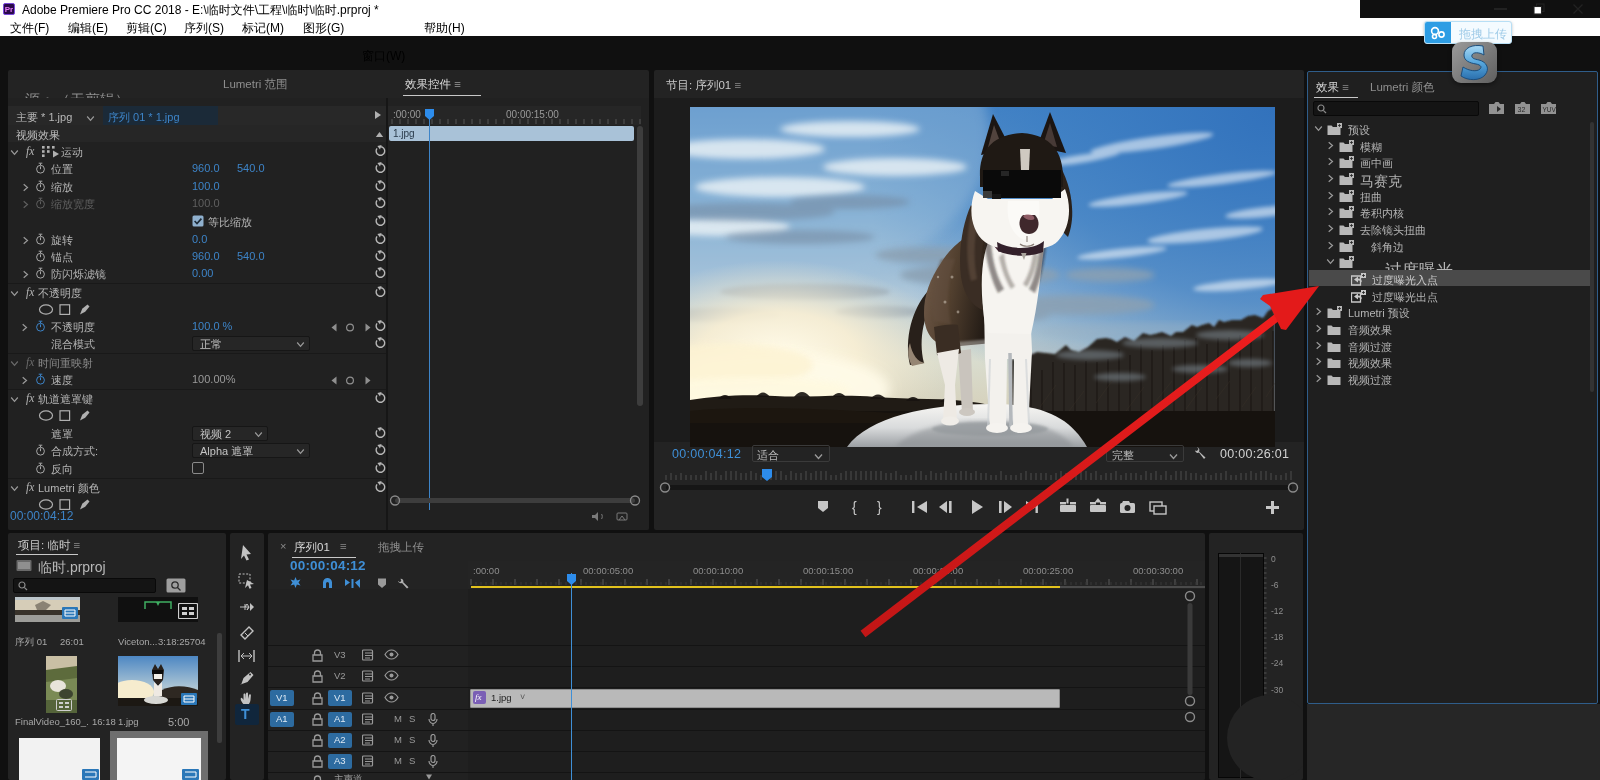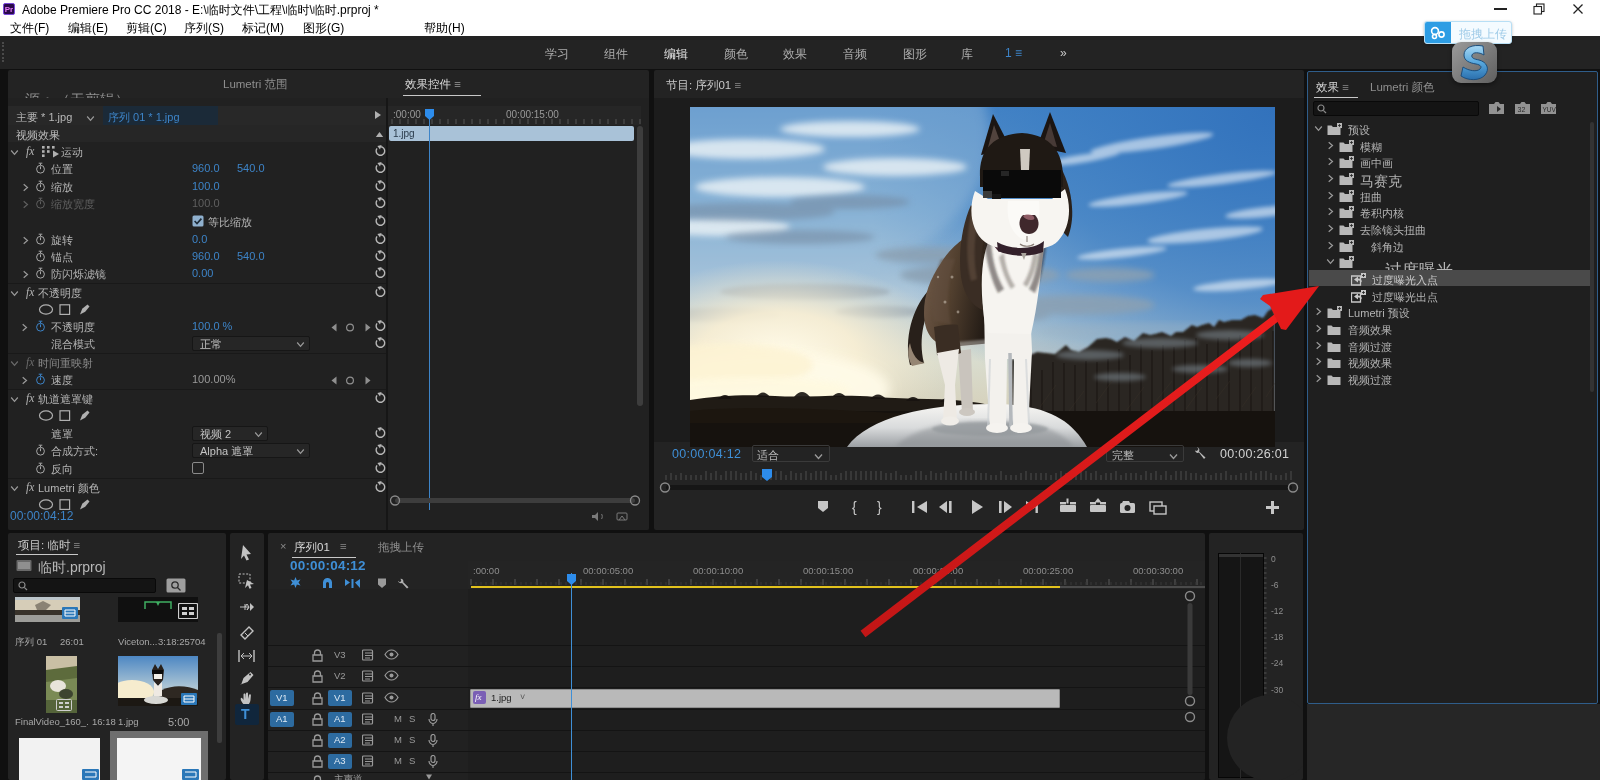--- a/index.html
+++ b/index.html
@@ -1,20 +1,20 @@
 <!DOCTYPE html>
 <html><head>
 <meta charset="utf-8">
 <style>
 *{margin:0;padding:0;box-sizing:border-box}
 html,body{width:1600px;height:780px;overflow:hidden;background:#111;font-family:"Liberation Sans",sans-serif;}
 #app{position:absolute;left:0;top:0;width:1600px;height:780px;background:#101010;}
 .abs{position:absolute;}
 
-#titlebar{left:0;top:0;width:1600px;height:18px;background:#fff;color:#000;font-size:12px;}
+#titlebar{left:0;top:0;width:1360px;height:18px;background:#fff;color:#000;font-size:12px;}
 #menubar{left:0;top:18px;width:1600px;height:18px;background:#fff;color:#000;font-size:12px;}
 #wsbar{left:0;top:36px;width:1600px;height:33px;background:#232323;}
 .wstab{position:absolute;top:10px;font-size:12px;color:#adadad;}
 
 .panel{position:absolute;background:#232323;border-radius:2px;}
 
 .t{position:absolute;white-space:nowrap;}
 .blue{color:#3d84c8;}
 </style>
 </head>
@@ -40,33 +40,20 @@
     <div class="t" style="left:10px;top:2px;">文件(F)</div>
     <div class="t" style="left:68px;top:2px;">编辑(E)</div>
     <div class="t" style="left:126px;top:2px;">剪辑(C)</div>
     <div class="t" style="left:184px;top:2px;text-align:center;">序列(S)</div>
     <div class="t" style="left:242px;top:2px;">标记(M)</div>
     <div class="t" style="left:303px;top:2px;">图形(G)</div>
     <div class="t" style="left:362px;top:2px;margin-top:28px;">窗口(W)</div>
     <div class="t" style="left:424px;top:2px;">帮助(H)</div>
   </div>
 
-  <div class="abs" id="wsbar">
-    <div class="wstab" style="left:545px;">学习</div>
-    <div class="wstab" style="left:604px;">组件</div>
-    <div class="wstab" style="left:664px;color:#e8e8e8;">编辑</div>
-    <div class="wstab" style="left:724px;">颜色</div>
-    <div class="wstab" style="left:783px;">效果</div>
-    <div class="wstab" style="left:843px;">音频</div>
-    <div class="wstab" style="left:903px;">图形</div>
-    <div class="wstab" style="left:961px;">库</div>
-    <div class="wstab blue" style="left:1005px;color:#3d84c8;">1 ≡</div>
-    <div class="wstab" style="left:1060px;color:#c8c8c8;">»</div>
-    <div class="abs" style="left:2px;top:6px;width:4px;height:20px;border-left:2px dotted #4a4a4a;"></div>
-  </div>
 
   <div class="panel" id="ec" style="left:8px;top:70px;width:641px;height:460px;overflow:hidden;">
   <div class="t" style="left:17px;top:21px;font-size:15px;color:#8e8e8e">源：（无剪辑）</div>
   <div class="t" style="left:215px;top:7px;font-size:11.5px;color:#8e8e8e">Lumetri 范围</div>
   <div class="t" style="left:397px;top:7px;font-size:11.5px;color:#d8d8d8">效果控件 <span style="color:#9a9a9a">≡</span></div>
   <div class="abs" style="left:395px;top:25px;width:78px;height:1px;background:#c8c8c8"></div>
   <div class="abs" style="left:0px;top:28px;width:641px;height:432px;background:#212121"></div>
   <div class="abs" style="left:0px;top:36px;width:378px;height:19px;background:#282828"></div>
   <div class="t" style="left:8px;top:40px;font-size:11px;color:#b8b8b8">主要 * 1.jpg</div>
   <svg class="abs" style="left:78px;top:44px" width="9" height="9" viewBox="0 0 9 9">

